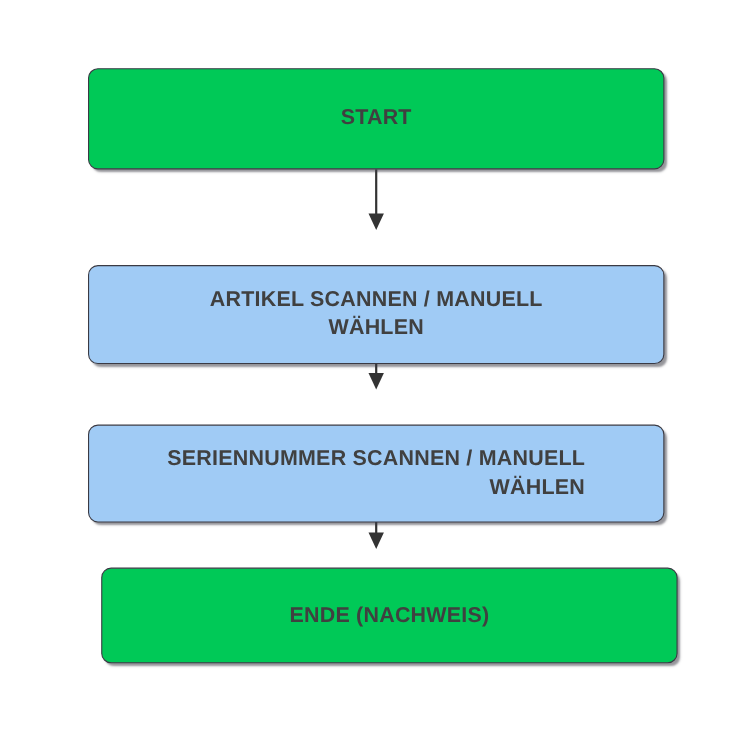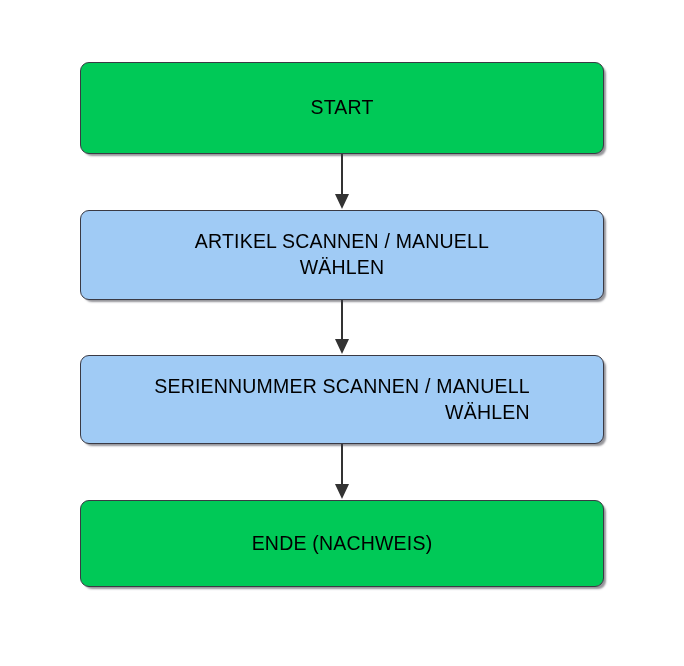--- a/index.html
+++ b/index.html
@@ -30,39 +30,40 @@
     border-radius: 9px;
     box-shadow: 3px 3px 2px -1px rgba(60,60,70,0.55);
     display: flex;
     align-items: center;
     justify-content: center;
     text-align: center;
   }
 
   .node-label {
     font-size: 19.5px;
-    font-weight: normal;
-    color: #000000;
+    font-weight: bold;
+    color: #404040;
     line-height: 1.32;
     letter-spacing: 0.2px;
     padding: 0 14px;
     white-space: pre-line;
   }
 
   .node.terminal {
     background: #00c957;
   }
   .node.process {
     background: #a0cbf5;
+    margin-top: 31px;
   }
 
   #node-start   { top: 62px;  height: 92px; }
   #node-artikel { top: 210px; height: 90px; }
   #node-serien  { top: 355px; height: 89px; text-align: right; }
-  #node-ende    { top: 500px; height: 87px; }
+  #node-ende    { top: 516px; height: 87px; margin-left: 12px; }
 
   .connector {
     position: absolute;
     left: 0;
     top: 0;
     width: 684px;
     height: 666px;
     pointer-events: none;
   }
   .arrow-line {

